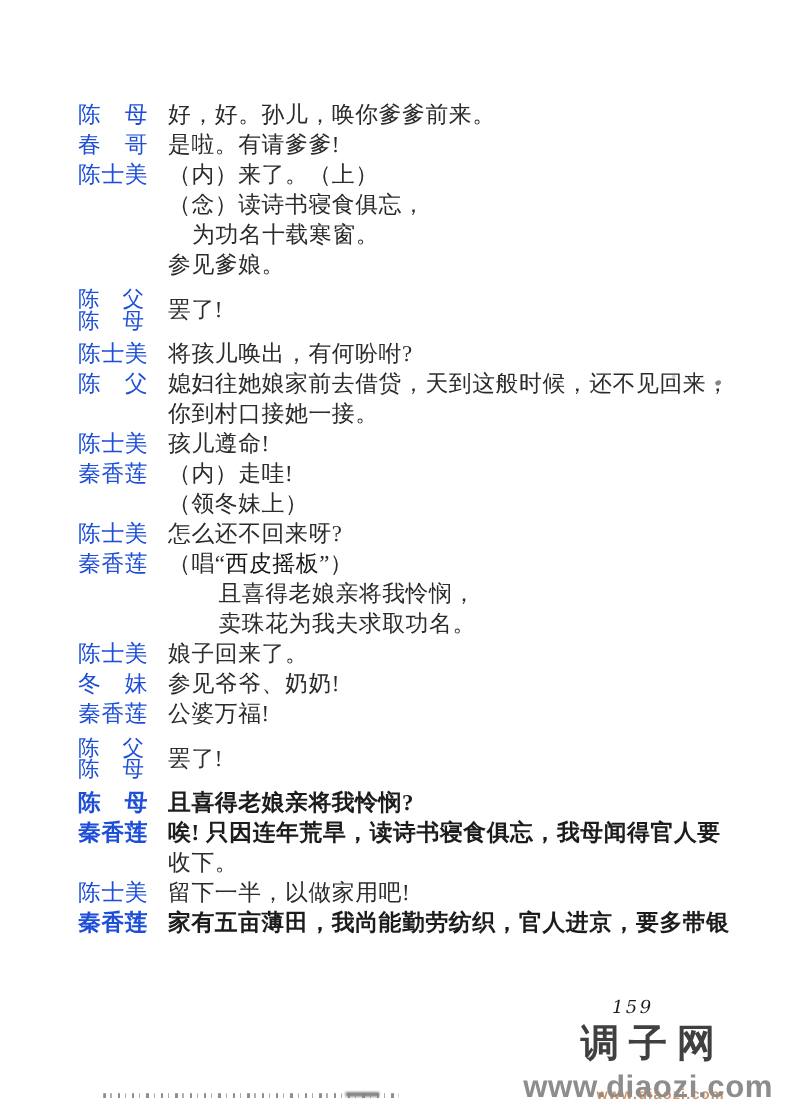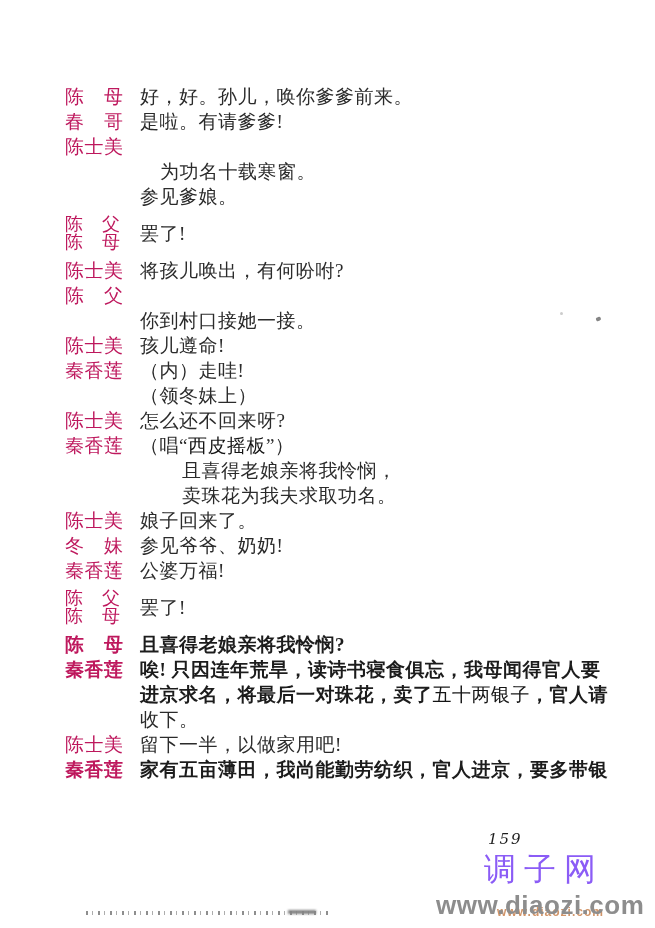--- a/index.html
+++ b/index.html
@@ -20,40 +20,40 @@
     display:flex;
     line-height:25px;
     font-size:19px;
     letter-spacing:0.5px;
   }
   .speaker{
     width:57px;
     flex:none;
     margin-right:18px;
     white-space:pre;
-    color:#be185d;
+    color:#1d4ed8;
   }
   .line{white-space:pre;}
   .row.indent-1 .line{margin-left:20px;}
   .row.indent-2 .line{margin-left:42px;text-align:right;}
   .row.stacked{align-items:center;margin:6px 0 7px;}
   .row.stacked .speaker{line-height:18px;font-size:18px;}
   .row.heavy{font-weight:bold;color:#1c1c1c;}
   .line b{font-weight:normal;color:#141414;}
 
   .pagenum{
-    position:absolute;left:488px;top:830px;
+    position:absolute;left:510px;top:830px;
     font-size:15px;font-style:italic;letter-spacing:2px;
     color:#1e1e1e;
     font-family:"DejaVu Serif","Liberation Serif",serif;
   }
   .wm-name{
     position:absolute;left:484px;top:848px;
-    font-size:32px;font-weight:normal;letter-spacing:8px;
-    color:#8b5cf6;
+    font-size:32px;font-weight:bold;letter-spacing:8px;
+    color:#404040;
     font-family:"Liberation Sans","DejaVu Sans",sans-serif;
     z-index:3;
   }
   .wm-url{
     position:absolute;left:436px;top:890px;
     font-size:26px;font-weight:bold;letter-spacing:0.5px;
     color:#8d8d8d;
     font-family:"Liberation Sans","DejaVu Sans",sans-serif;
     z-index:3;
   }
@@ -93,39 +93,45 @@
       <div class="row">
         <div class="speaker">陈　母</div>
         <div class="line"><span>好，好。孙儿，唤你爹爹前来。</span></div>
       </div>
       <div class="row">
         <div class="speaker">春　哥</div>
         <div class="line"><span>是啦。有请爹爹!</span></div>
       </div>
       <div class="row">
         <div class="speaker">陈士美</div>
+        <div class="line"><span>（内）来了。（上）</span></div>
+      </div>
+      <div class="row">
+        <div class="speaker"></div>
+        <div class="line"><span>（念）读诗书寝食俱忘，</span></div>
       </div>
       <div class="row indent-1">
         <div class="speaker"></div>
         <div class="line"><span>为功名十载寒窗。</span></div>
       </div>
       <div class="row">
         <div class="speaker"></div>
         <div class="line"><span>参见爹娘。</span></div>
       </div>
       <div class="row stacked">
         <div class="speaker"><div>陈　父</div><div>陈　母</div></div>
         <div class="line"><span>罢了!</span></div>
       </div>
       <div class="row">
         <div class="speaker">陈士美</div>
         <div class="line"><span>将孩儿唤出，有何吩咐?</span></div>
       </div>
       <div class="row">
         <div class="speaker">陈　父</div>
+        <div class="line"><span>媳妇往她娘家前去借贷，天到这般时候，还不见回来，</span></div>
       </div>
       <div class="row">
         <div class="speaker"></div>
         <div class="line"><span>你到村口接她一接。</span></div>
       </div>
       <div class="row">
         <div class="speaker">陈士美</div>
         <div class="line"><span>孩儿遵命!</span></div>
       </div>
       <div class="row">
@@ -171,21 +177,20 @@
       <div class="row heavy">
         <div class="speaker">陈　母</div>
         <div class="line"><span>且喜得老娘亲将我怜悯?</span></div>
       </div>
       <div class="row heavy">
         <div class="speaker">秦香莲</div>
         <div class="line"><span>唉! 只因连年荒旱，读诗书寝食俱忘，我母闻得官人要</span></div>
       </div>
       <div class="row heavy">
         <div class="speaker"></div>
-        <div class="line"><span>进京求名，将最后一对珠花，卖了</span><b>五十两银子</b><span>，官人请</span></div>
       </div>
       <div class="row">
         <div class="speaker"></div>
         <div class="line"><span>收下。</span></div>
       </div>
       <div class="row">
         <div class="speaker">陈士美</div>
         <div class="line"><span>留下一半，以做家用吧!</span></div>
       </div>
       <div class="row heavy">

